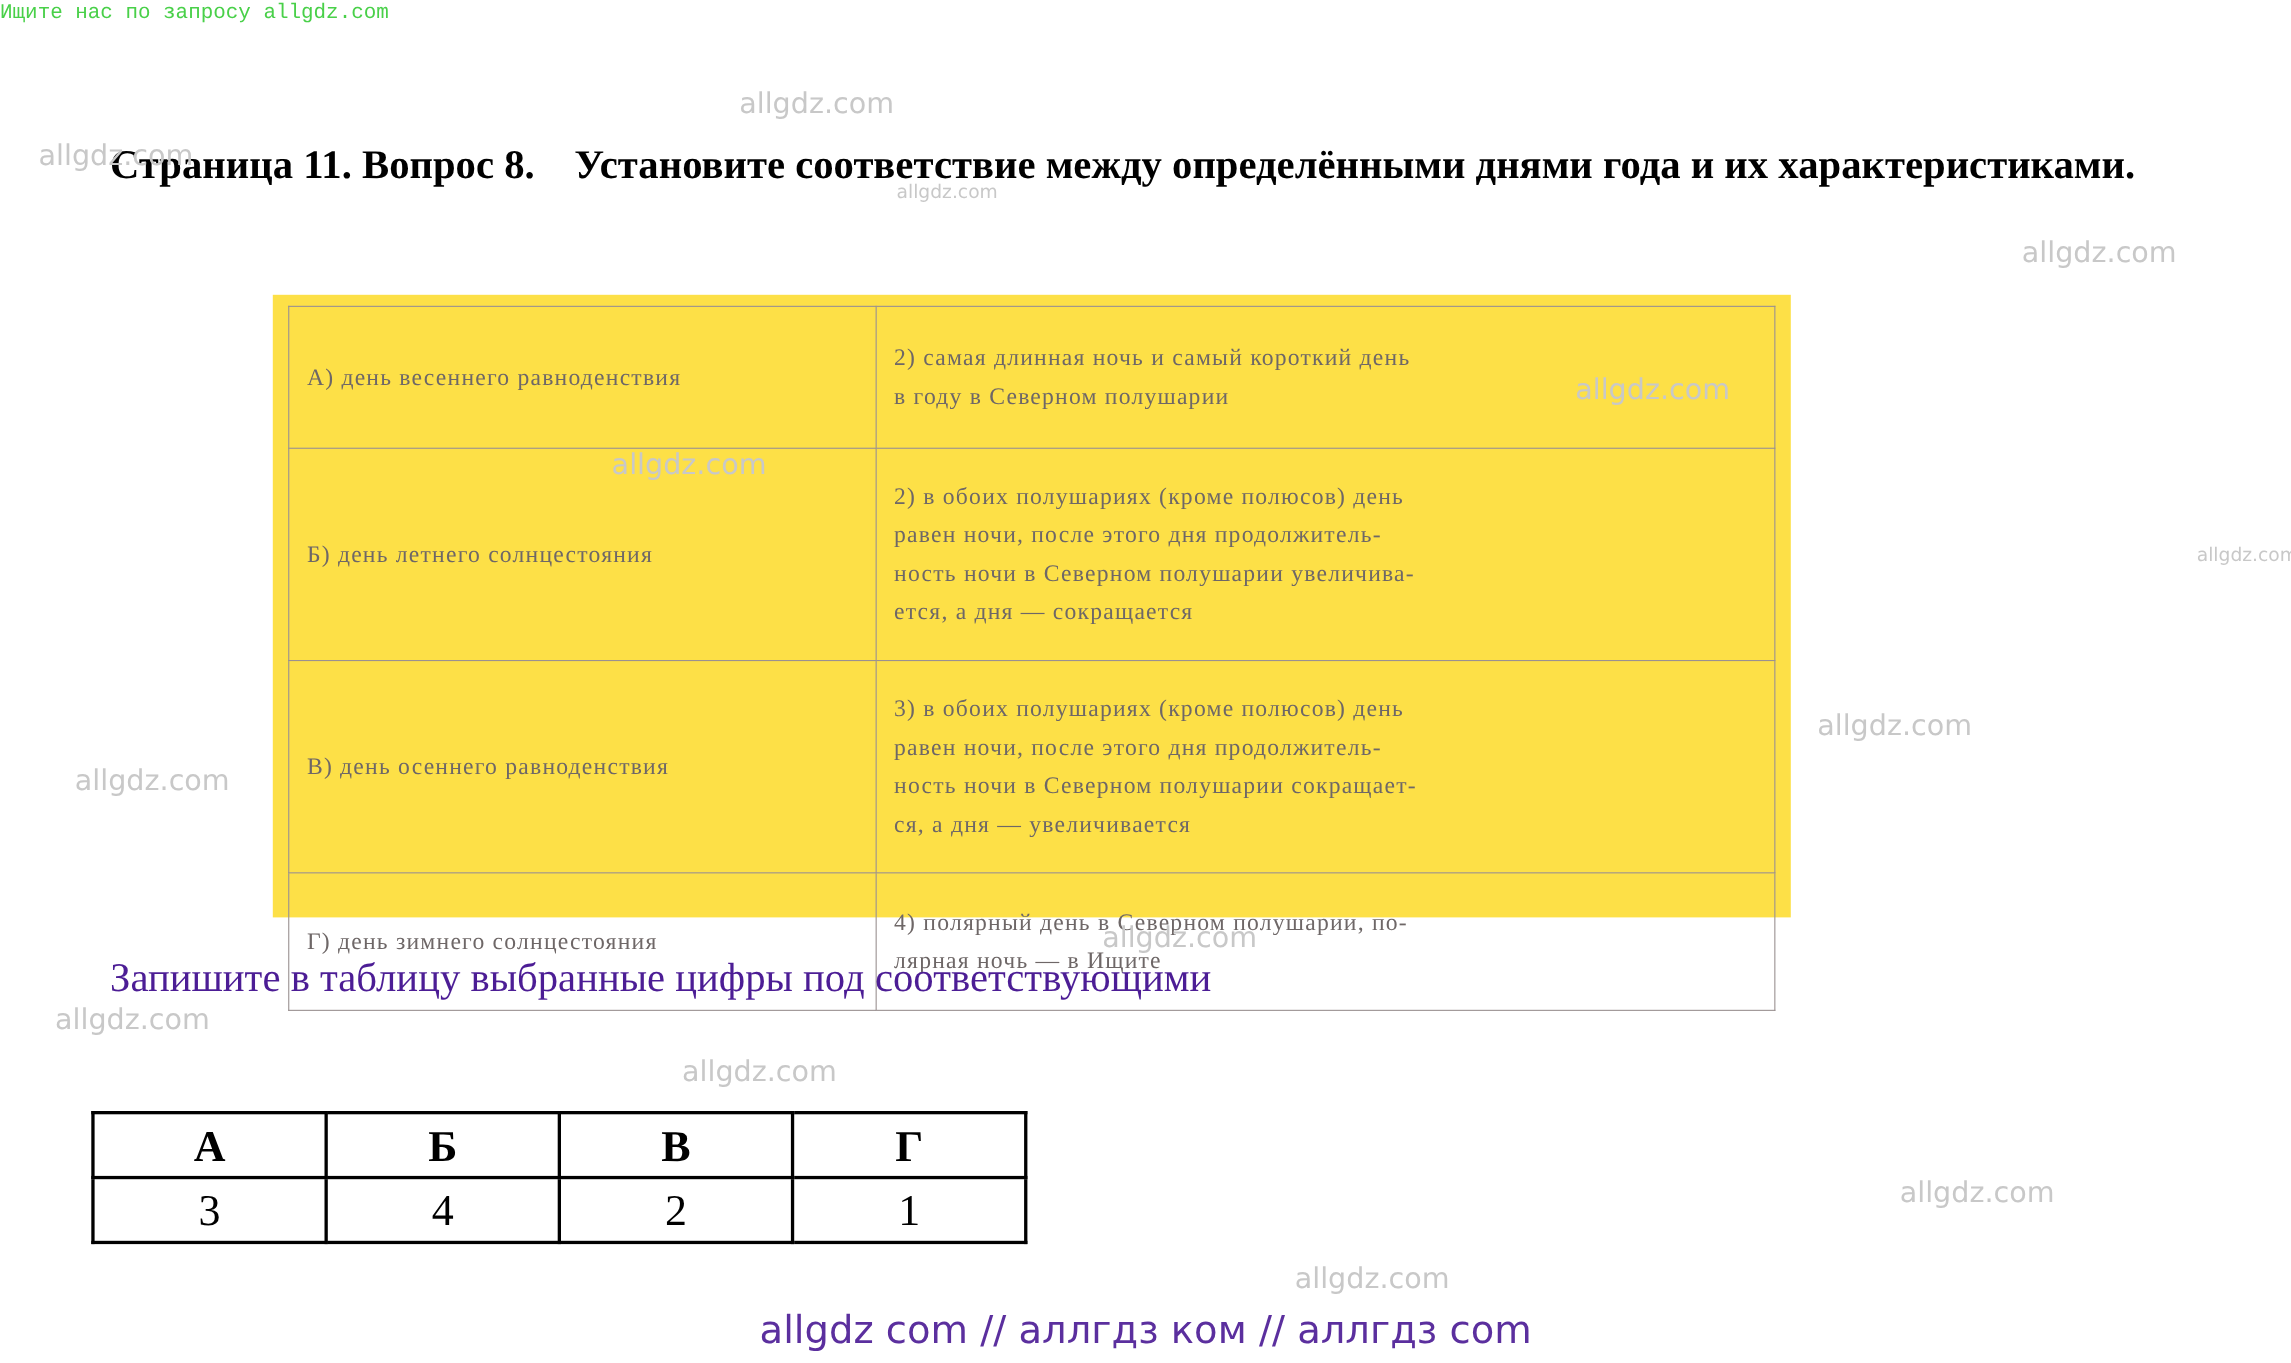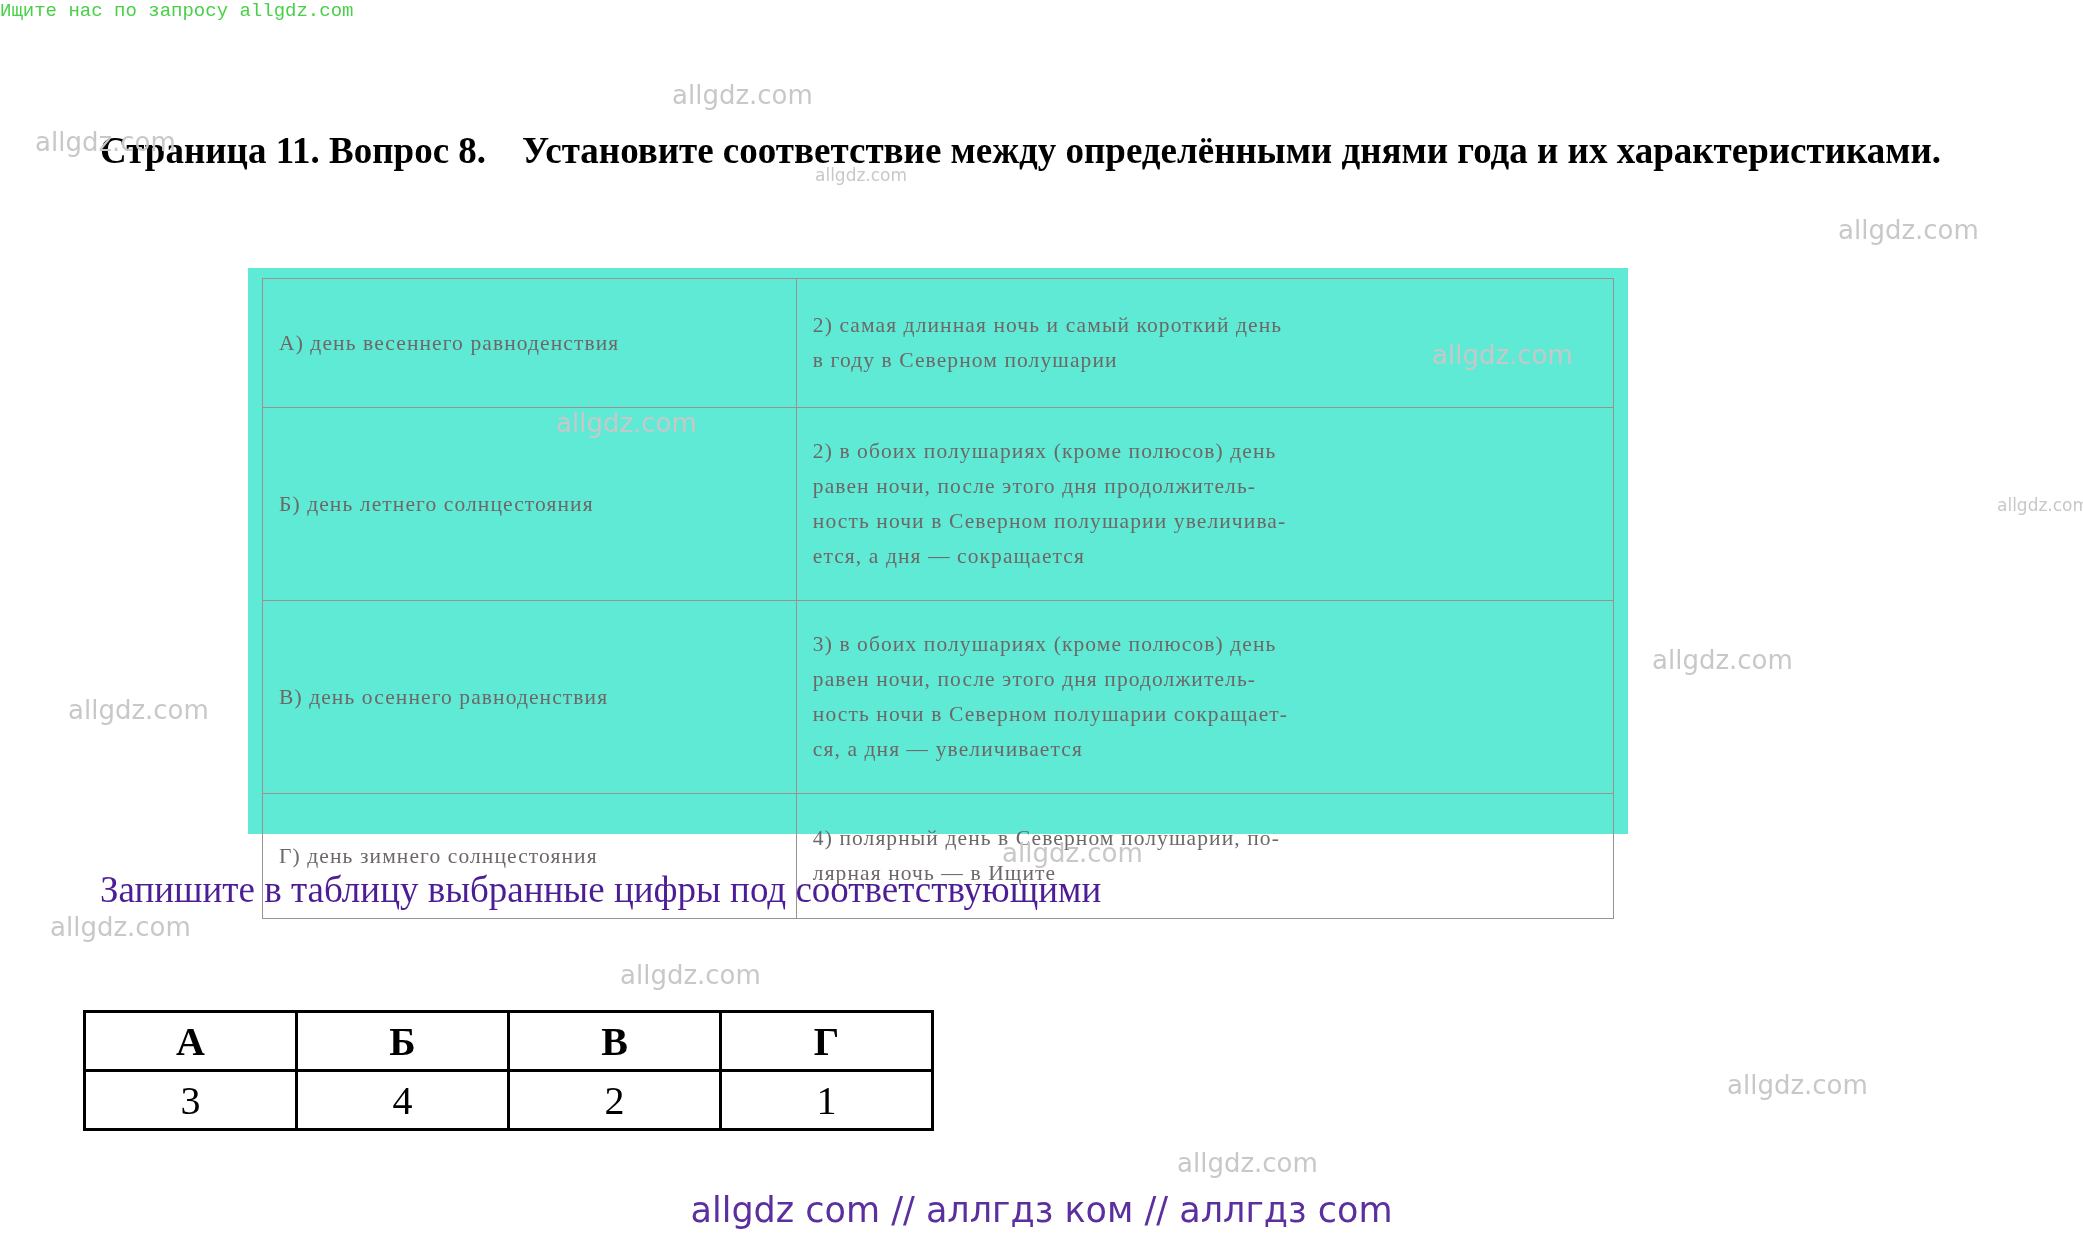--- a/index.html
+++ b/index.html
@@ -49,21 +49,21 @@
   .heading .p1 { display: inline; }
   .heading .gap { display: inline-block; width: 36px; }
 
   
   .scan {
     position: absolute;
     left: 248px;
     top: 268px;
     width: 1380px;
     height: 566px;
-    background: #5eead4;
+    background: #fde047;
     box-sizing: border-box;
     padding: 10px 14px 8px 14px;
   }
   .scan-table {
     width: 100%;
     height: 100%;
     border-collapse: collapse;
     table-layout: fixed;
   }
   .scan-table td {

